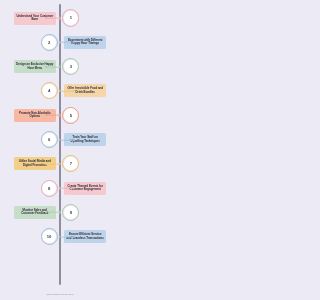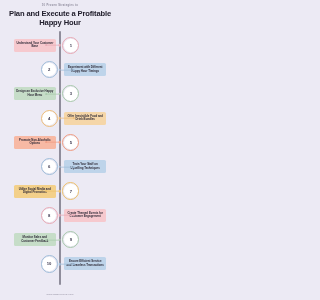--- a/index.html
+++ b/index.html
@@ -152,24 +152,20 @@
     color:#8d8a9b;
     letter-spacing:.15px;
     padding-bottom:4px;
   }
 </style>
 </head>
 <body>
 
 <div class="sheet">
 
-  <div class="header">
-    <div class="eyebrow">10 Proven Strategies to</div>
-    <div class="title">Plan and Execute a Profitable Happy Hour</div>
-  </div>
 
   <div class="timeline">
     <div class="spine"></div>
     <div id="rows">
         <div class="row" style="top: 2px; --ring: #e8a9b4;">
           <div class="half left">
             <div class="card" style="background: rgb(246, 201, 206);">Understand Your Customer Base</div>
           </div>
           <div class="half right">
             <div class="node">1</div>

